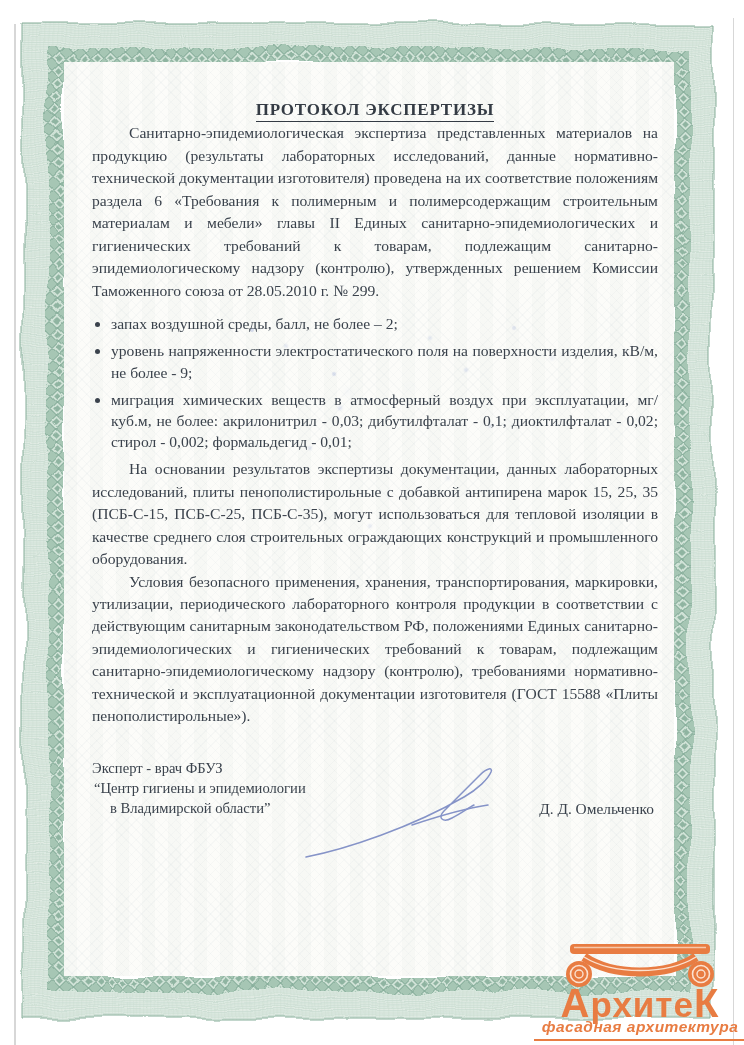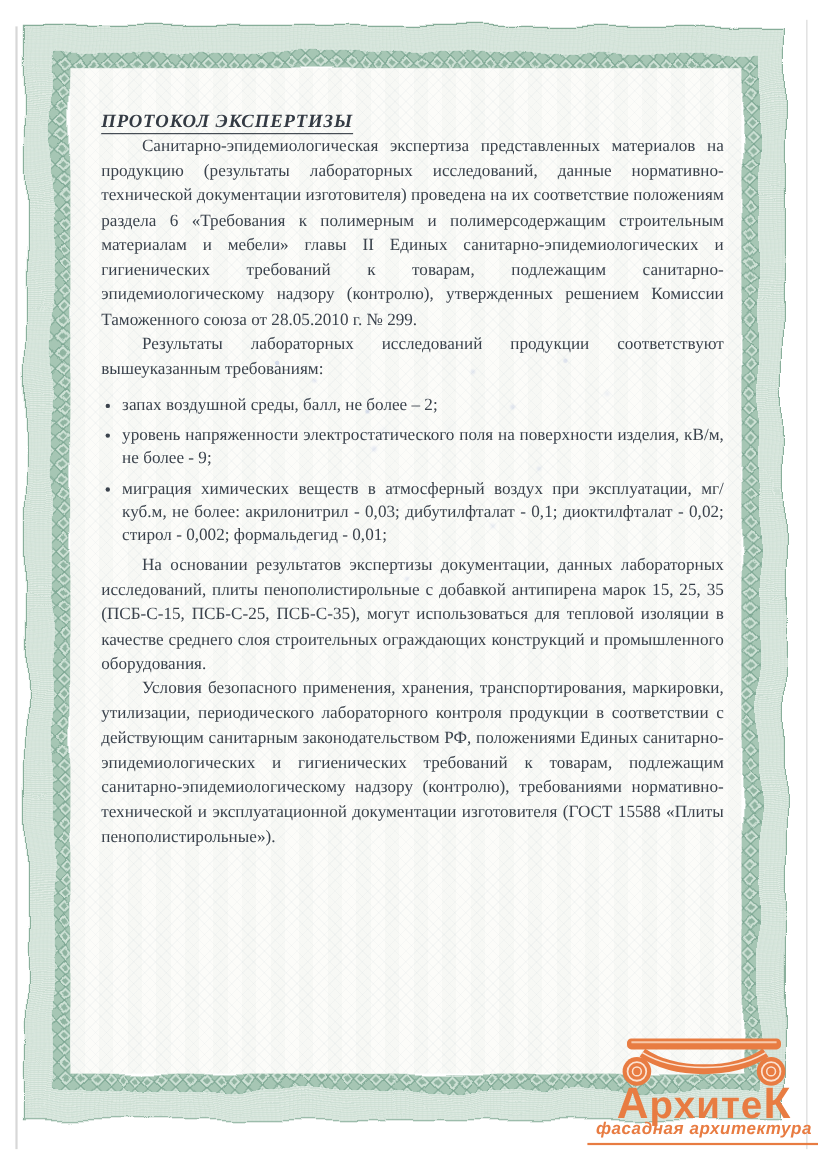--- a/index.html
+++ b/index.html
@@ -43,22 +43,22 @@
       118px 196px 2px rgba(95,120,200,.14),
       238px 96px 2px rgba(95,120,200,.13),
       158px 58px 8px rgba(95,120,200,.12);
   }
   
   .content{
     position:absolute;left:92px;top:64px;width:566px;
     font-size:15.6px;line-height:1.44;
   }
   .doc-title{
-    text-align:left;font-weight:bold;font-size:17px;letter-spacing:.8px;
-    color:#343b44;margin:34px 0 0 0;font-style:italic;
+    text-align:center;font-weight:bold;font-size:17px;letter-spacing:.8px;
+    color:#343b44;margin:34px 0 0 0;
   }
   .doc-title span{border-bottom:1.6px solid #343b44;padding-bottom:2px;}
   p.just{
     text-align:justify;text-indent:37px;margin:0;
   }
   .p-intro{margin-top:25px;}
   .p-results{margin-top:9px;}
   ul.req{
     margin:11px 0 0 0;padding:0 0 0 19px;list-style:disc outside;
     text-align:justify;
@@ -135,33 +135,48 @@
   <div class="ink-speckles"></div>
 
   <div class="content">
 
     <h1 class="doc-title">
       <span>ПРОТОКОЛ ЭКСПЕРТИЗЫ</span>
     </h1>
 
     <p class="just p-intro">Санитарно-эпидемиологическая экспертиза представленных материалов на продукцию (результаты лабораторных исследований, данные нормативно-технической документации изготовителя) проведена на их соответствие положениям раздела 6 «Требования к полимерным и полимерсодержащим строительным материалам и мебели» главы II Единых санитарно-эпидемиологических и гигиенических требований к товарам, подлежащим санитарно-эпидемиологическому надзору (контролю), утвержденных решением Комиссии Таможенного союза от 28.05.2010 г. № 299.</p>
 
-    <p class="just p-results">Результаты лабораторных исследований продукции соответствуют вышеуказанным требованиям:</p>
 
     <ul class="req">
       <li>запах воздушной среды, балл, не более – 2;</li>
       <li>уровень напряженности электростатического поля на поверхности изделия, кВ/м, не более - 9;</li>
       <li>миграция химических веществ в атмосферный воздух при эксплуатации, мг/куб.м, не более: акрилонитрил - 0,03; дибутилфталат - 0,1; диоктилфталат - 0,02; стирол - 0,002; формальдегид - 0,01;</li>
     </ul>
 
 
     <p class="just p-c1">На основании результатов экспертизы документации, данных лабораторных исследований, плиты пенополистирольные с добавкой антипирена марок 15, 25, 35 (ПСБ-С-15, ПСБ-С-25, ПСБ-С-35), могут использоваться для тепловой изоляции в качестве среднего слоя строительных ограждающих конструкций и промышленного оборудования.</p>
 
     <p class="just p-c2">Условия безопасного применения, хранения, транспортирования, маркировки, утилизации, периодического лабораторного контроля продукции в соответствии с действующим санитарным законодательством РФ, положениями Единых санитарно-эпидемиологических и гигиенических требований к товарам, подлежащим санитарно-эпидемиологическому надзору (контролю), требованиями нормативно-технической и эксплуатационной документации изготовителя (ГОСТ 15588 «Плиты пенополистирольные»).</p>
 
+    <div class="sig-block">
+      <div class="sig-left">
+        <div class="l1">Эксперт - врач  ФБУЗ</div>
+        <div class="l2">“Центр гигиены и эпидемиологии</div>
+        <div class="l3">в Владимирской области”</div>
+      </div>
+
+      <svg class="sig-svg" width="215" height="112" viewBox="0 0 215 112" aria-hidden="true">
+        <g fill="none" stroke="#7282c0" stroke-width="1.5" stroke-linecap="round" opacity="0.85">
+          <path d="M14,104 C55,96 120,74 172,44 C186,36 196,26 199,19 C201,14 195,15 188,22 C173,37 158,52 152,58 C145,65 151,70 160,65 C170,60 176,55 182,52"></path>
+          <path d="M120,72 C150,62 175,55 196,52"></path>
+        </g>
+      </svg>
+
+      <div class="sig-name">Д. Д. Омельченко</div>
+    </div>
   </div>
 
   <div class="logo" style="color:#e87c42;">
     <svg class="capital-svg" width="164" height="50" viewBox="0 0 164 50" aria-hidden="true">
       <g>
         <rect x="12" y="3" width="140" height="10" rx="4" fill="#e87c42"></rect>
         <path d="M16,6.5 H148" stroke="#f7c9ab" stroke-width="1.6"></path>
         <path d="M26,16 C55,36 109,36 138,16" stroke="#e87c42" stroke-width="9" fill="none"></path>
         <path d="M26,16 C55,34 109,34 138,16" stroke="#fbe2d1" stroke-width="1.4" fill="none"></path>
         <circle cx="21" cy="33" r="13" fill="#e87c42"></circle>

